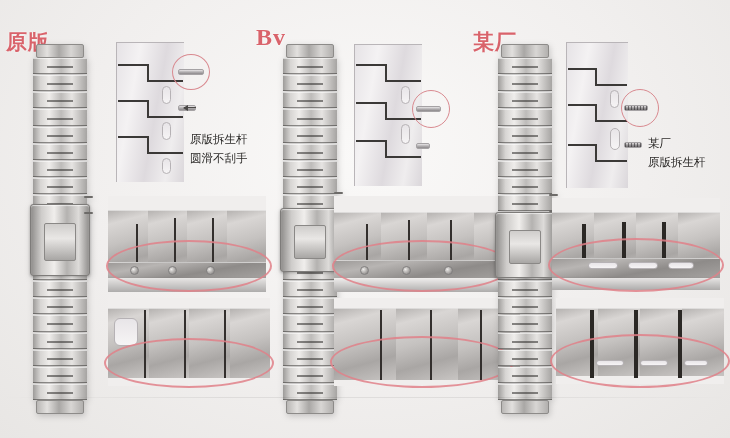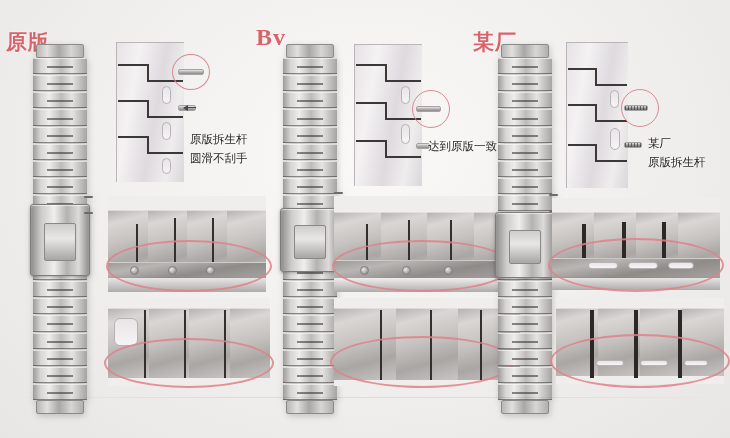--- a/index.html
+++ b/index.html
@@ -341,21 +341,20 @@
       <div class="stepbar" style="left:31px;top:112px;width:36px;"></div>
 
       <div class="slot" style="left:47px;top:42px;width:7px;height:16px;"></div>
       <div class="slot" style="left:47px;top:80px;width:7px;height:18px;"></div>
     </div>
   </div>
   <div class="pin" style="left:416px;top:106px;width:23px;"></div>
   <div class="pin" style="left:416px;top:143px;width:12px;"></div>
   <div class="circle-mark" style="left:412px;top:90px;width:36px;height:36px;"></div>
   <div class="note" style="left:428px;top:137px;">
-    <div>达到原版一致</div>
   </div>
 
   <div class="seg-photo" style="left:334px;top:196px;width:186px;height:96px;">
     <div class="bg"></div>
     <div class="seg-row" style="top:16px;height:62px;">
       <div class="seg"></div>
         <div class="seg"></div>
         <div class="seg"></div>
         <div class="seg"></div>
     </div>

